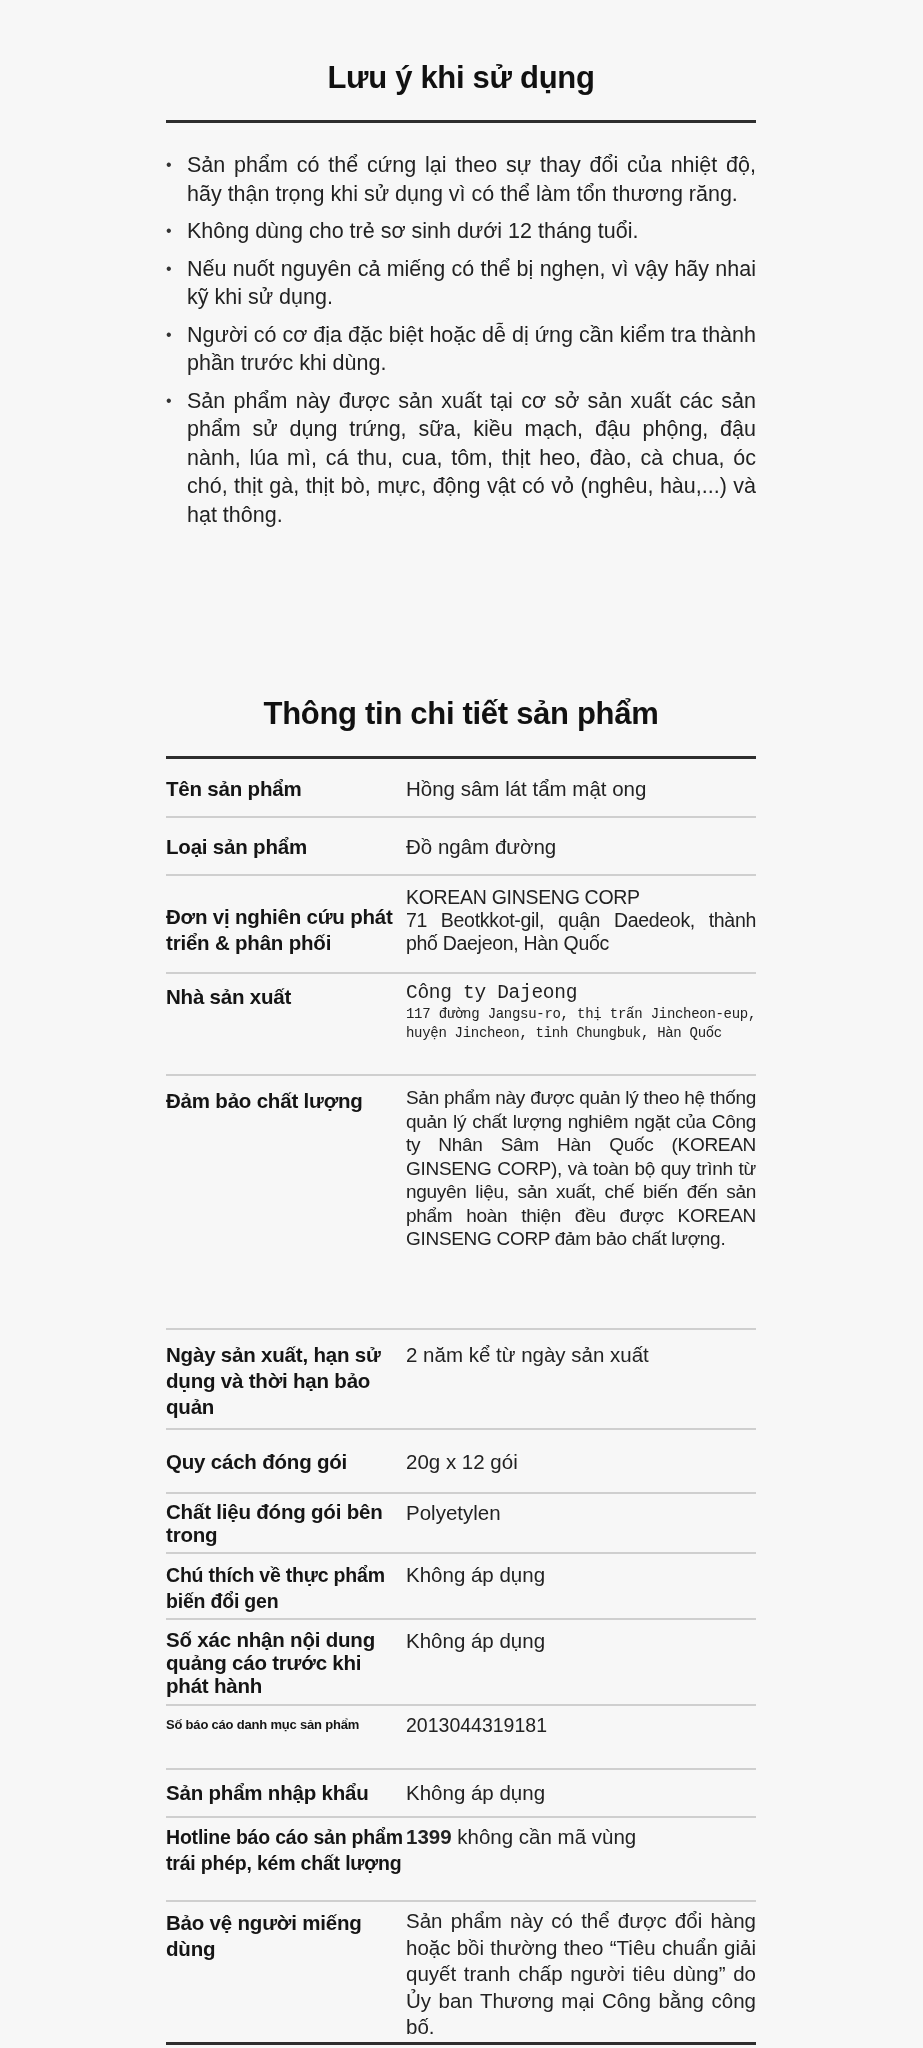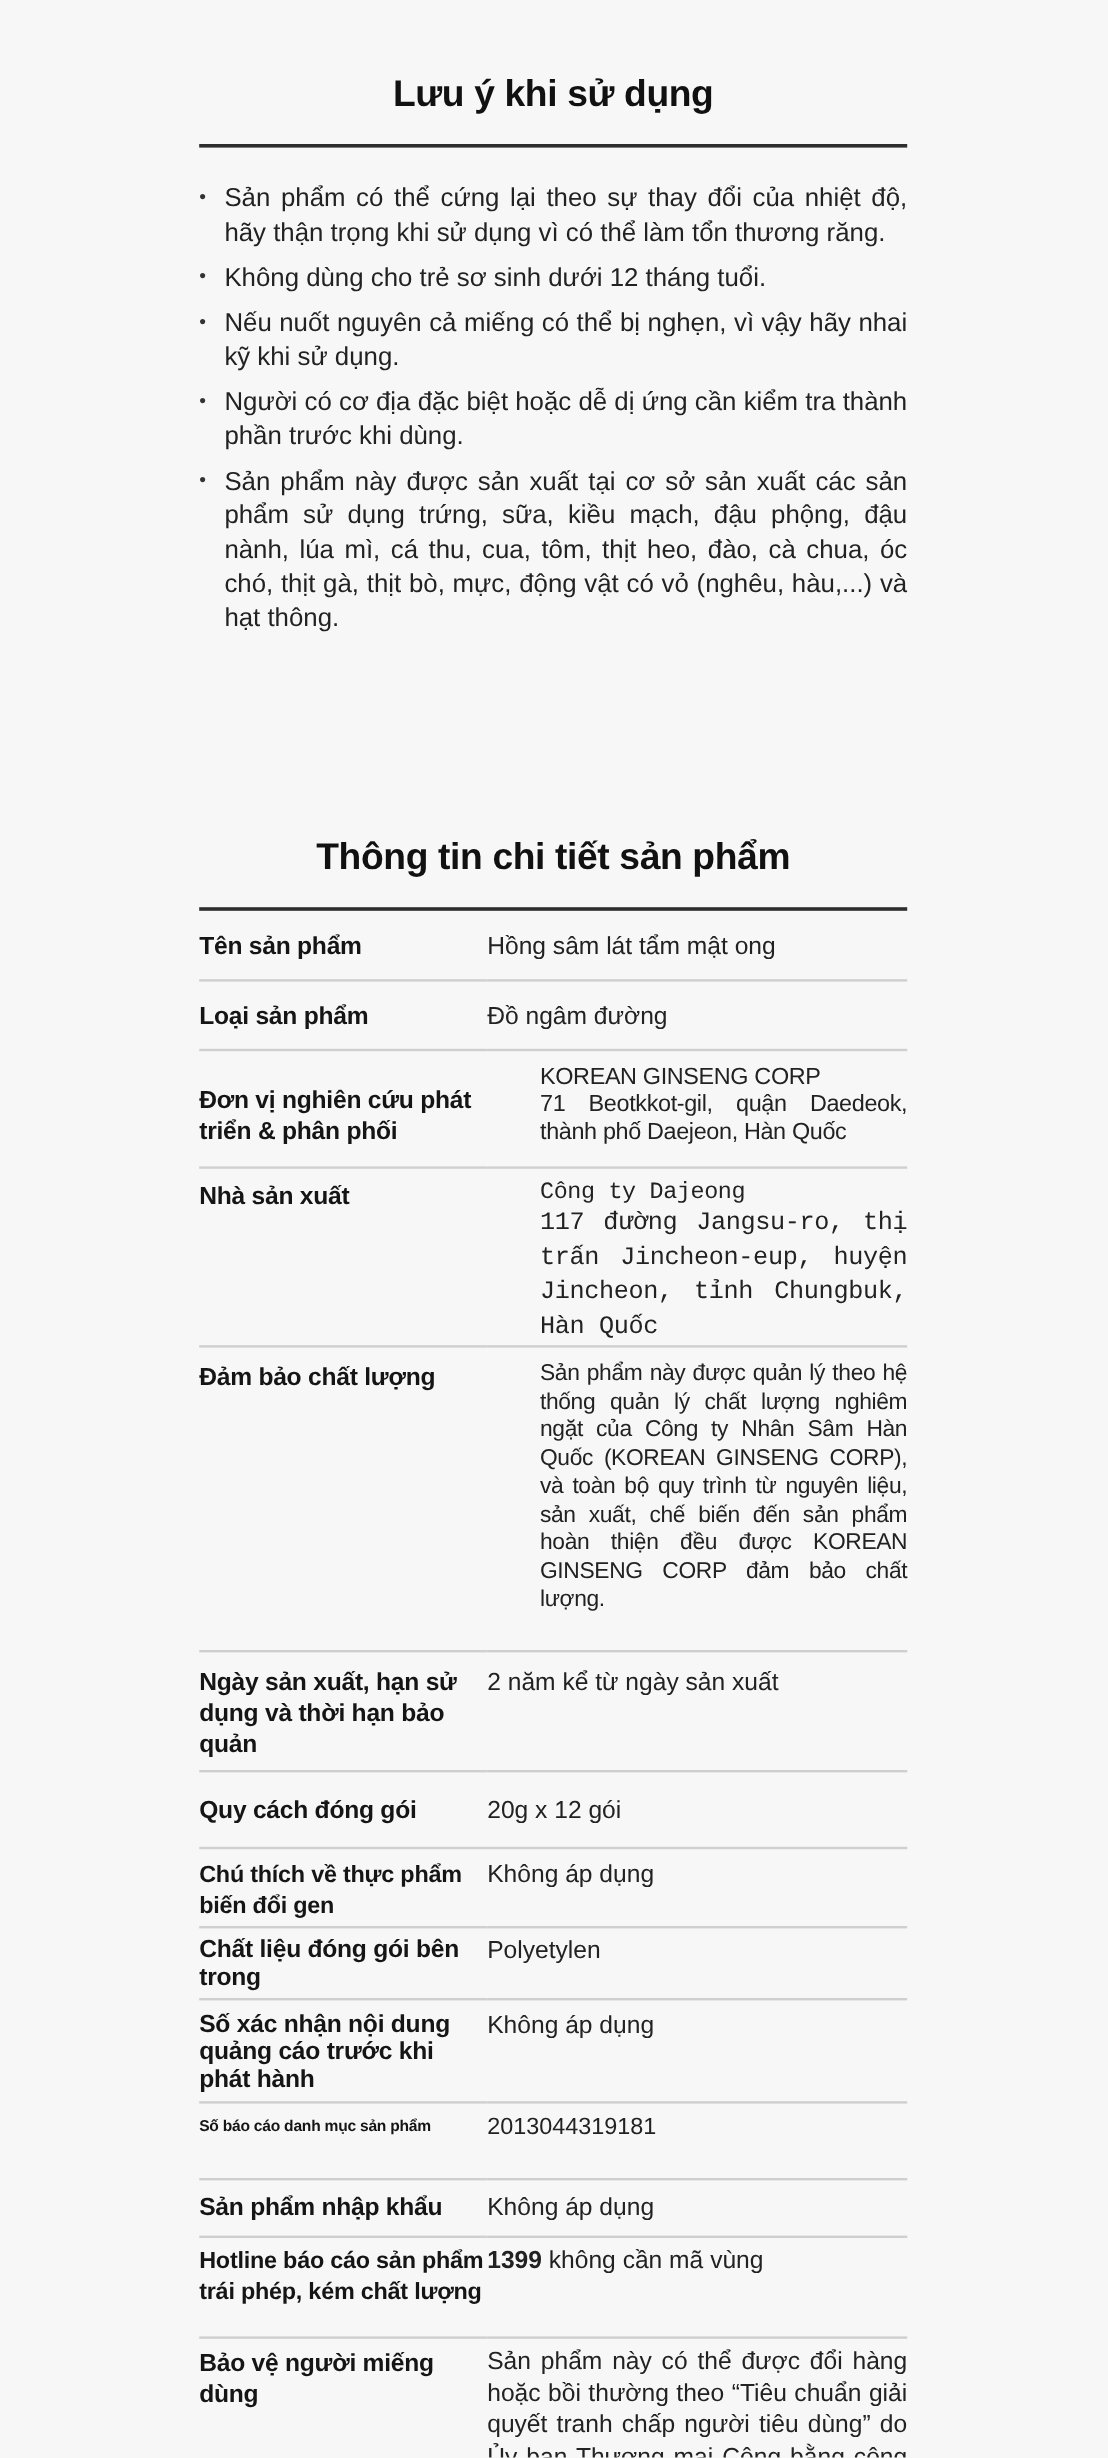--- a/index.html
+++ b/index.html
@@ -89,32 +89,31 @@
     }
     .spec-value {
       vertical-align: top;
       font-size: 20.5px;
       line-height: 26px;
       color: #222;
       padding: 0;
       text-align: justify;
     }
     .spec-value .small {
-      font-size: 21px;
-      line-height: 29px;
+      font-size: 14px;
+      line-height: 19px;
       letter-spacing: -0.3px;
     }
     .spec-value .dense {
       font-size: 19.5px;
       line-height: 23px;
       letter-spacing: -0.3px;
     }
     .cell-inner {
       display: block;
-      margin-left: 44px;
     }
     .bold-num {
       font-weight: bold;
     }
   </style>
 </head>
 <body>
 
 <div class="section" id="notes">
   <h2 class="section-title">Lưu ý khi sử dụng</h2>
@@ -186,27 +185,27 @@
         <td class="spec-label" style="height:100px; padding-top:12px; box-sizing:border-box;">Ngày sản xuất, hạn sử dụng và thời hạn bảo quản</td>
         <td class="spec-value" style="padding-top:12px;">2 năm kể từ ngày sản xuất</td>
       </tr>
 
       <tr class="spec-row">
         <td class="spec-label" style="height:64px; padding-top:19px; box-sizing:border-box;">Quy cách đóng gói</td>
         <td class="spec-value" style="padding-top:19px;">20g x 12 gói</td>
       </tr>
 
       <tr class="spec-row">
+        <td class="spec-label" style="height:60px; padding-top:6px; box-sizing:border-box; line-height:23px;">Chất liệu đóng gói bên trong</td>
+        <td class="spec-value" style="padding-top:6px;">Polyetylen</td>
+      </tr>
+
+      <tr class="spec-row">
         <td class="spec-label" style="height:66px; padding-top:8px; box-sizing:border-box; font-size:19.5px; line-height:26px;">Chú thích về thực phẩm biến đổi gen</td>
         <td class="spec-value" style="padding-top:8px;">Không áp dụng</td>
-      </tr>
-
-      <tr class="spec-row">
-        <td class="spec-label" style="height:60px; padding-top:6px; box-sizing:border-box; line-height:23px;">Chất liệu đóng gói bên trong</td>
-        <td class="spec-value" style="padding-top:6px;">Polyetylen</td>
       </tr>
 
       <tr class="spec-row">
         <td class="spec-label" style="height:86px; padding-top:8px; box-sizing:border-box; line-height:23px;">Số xác nhận nội dung quảng cáo trước khi phát hành</td>
         <td class="spec-value" style="padding-top:8px;">Không áp dụng</td>
       </tr>
 
       <tr class="spec-row">
         <td class="spec-label" style="height:64px; padding-top:6px; box-sizing:border-box; font-size:13px; line-height:26px;">Số báo cáo danh mục sản phẩm</td>
         <td class="spec-value" style="padding-top:6px; font-size:19.5px;">2013044319181</td>

